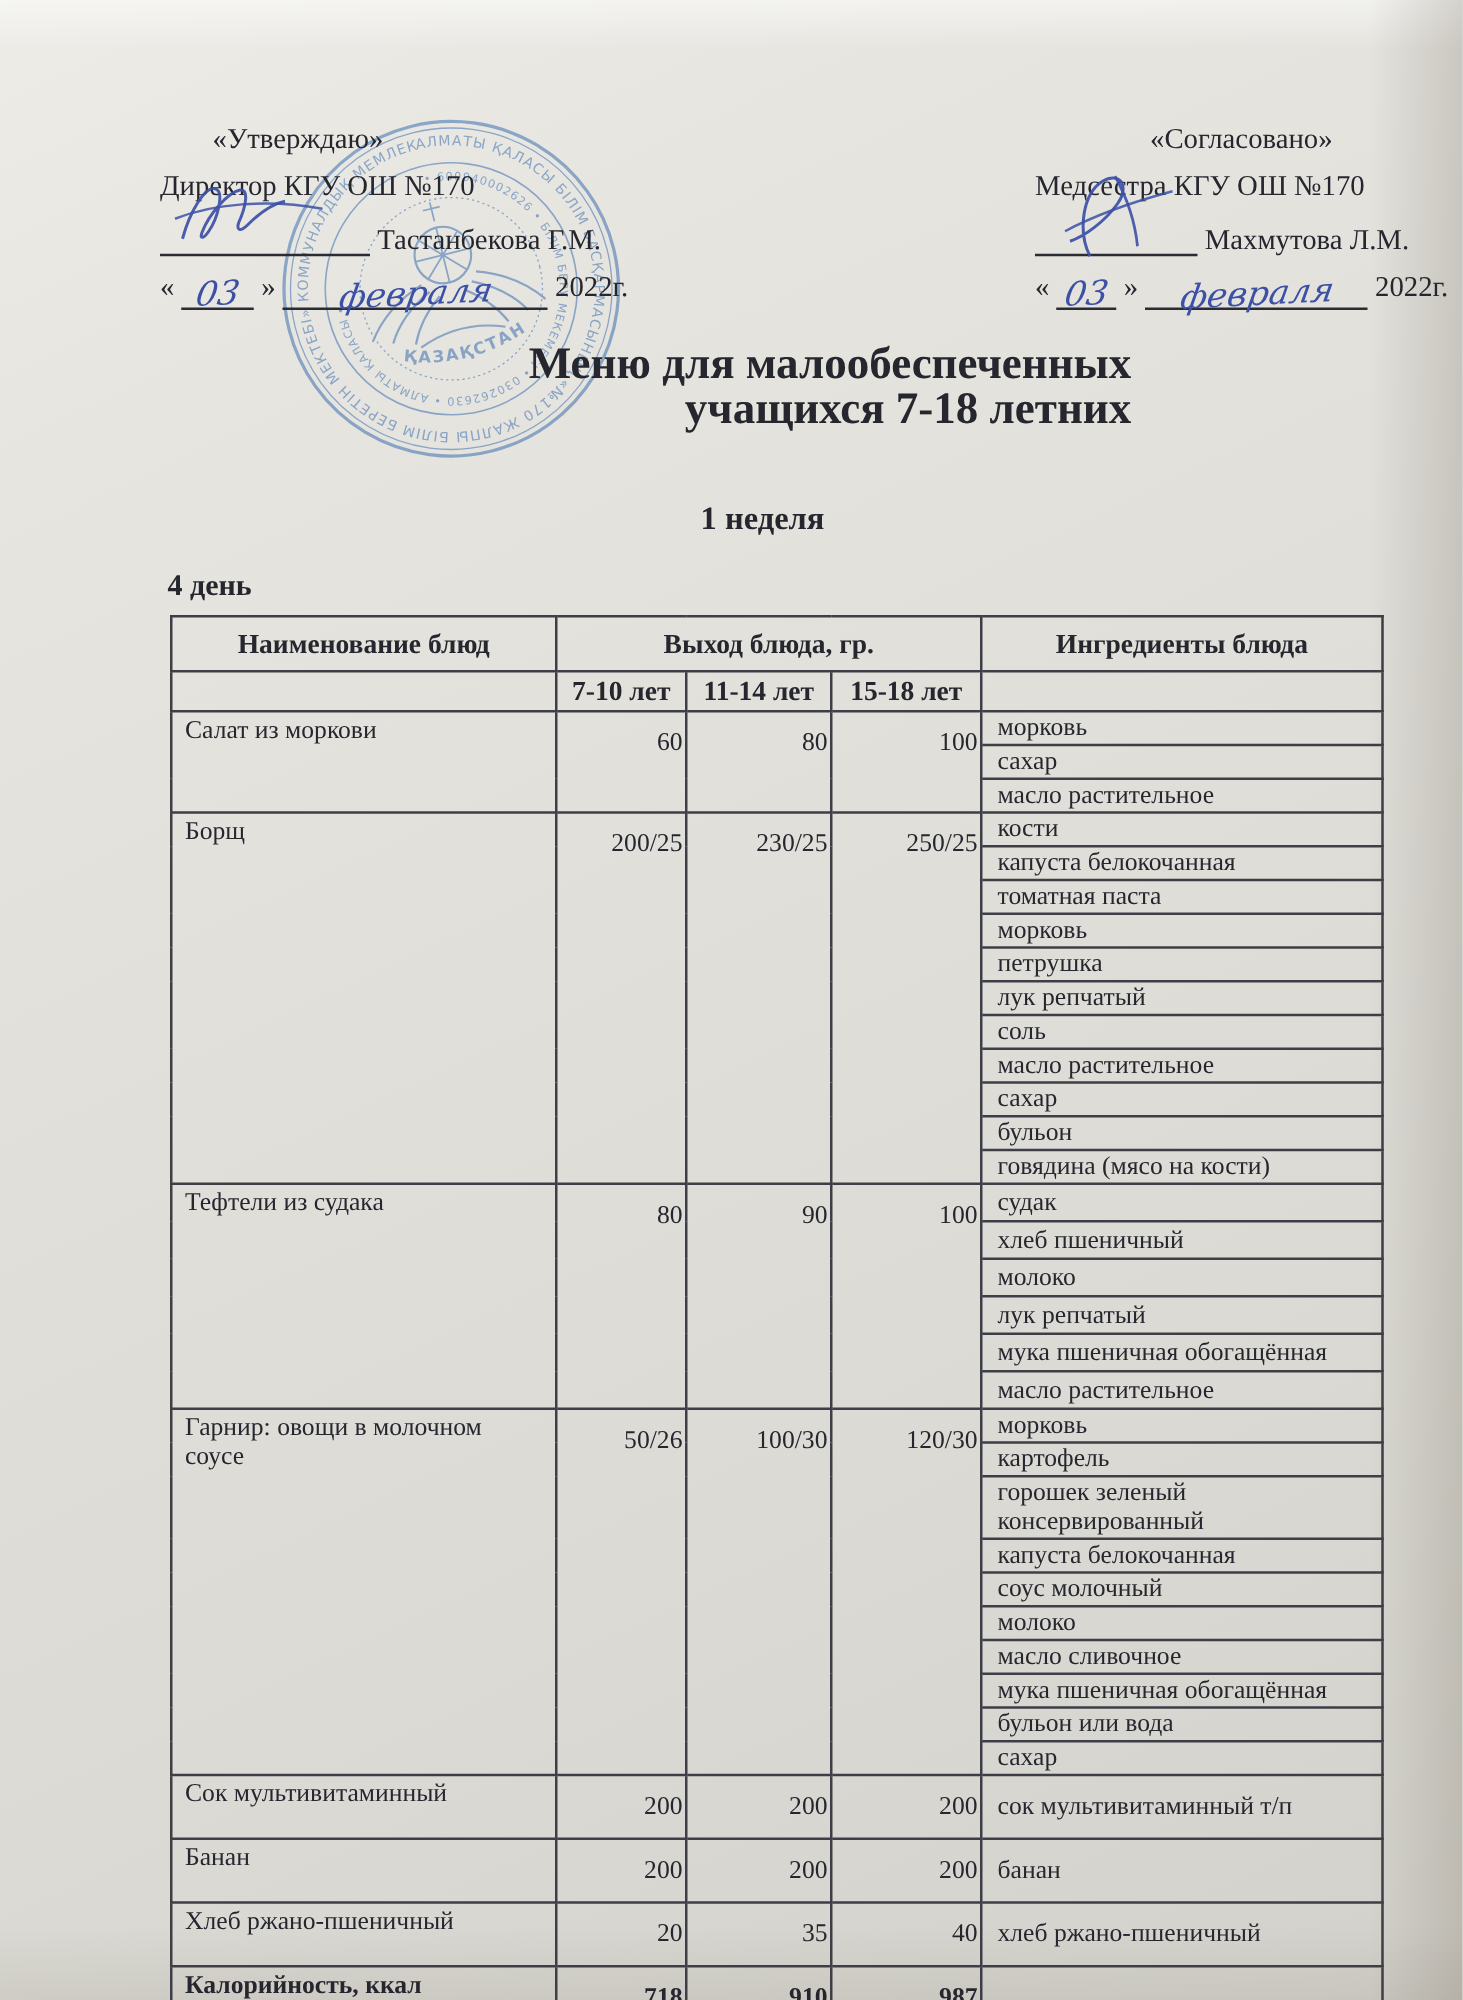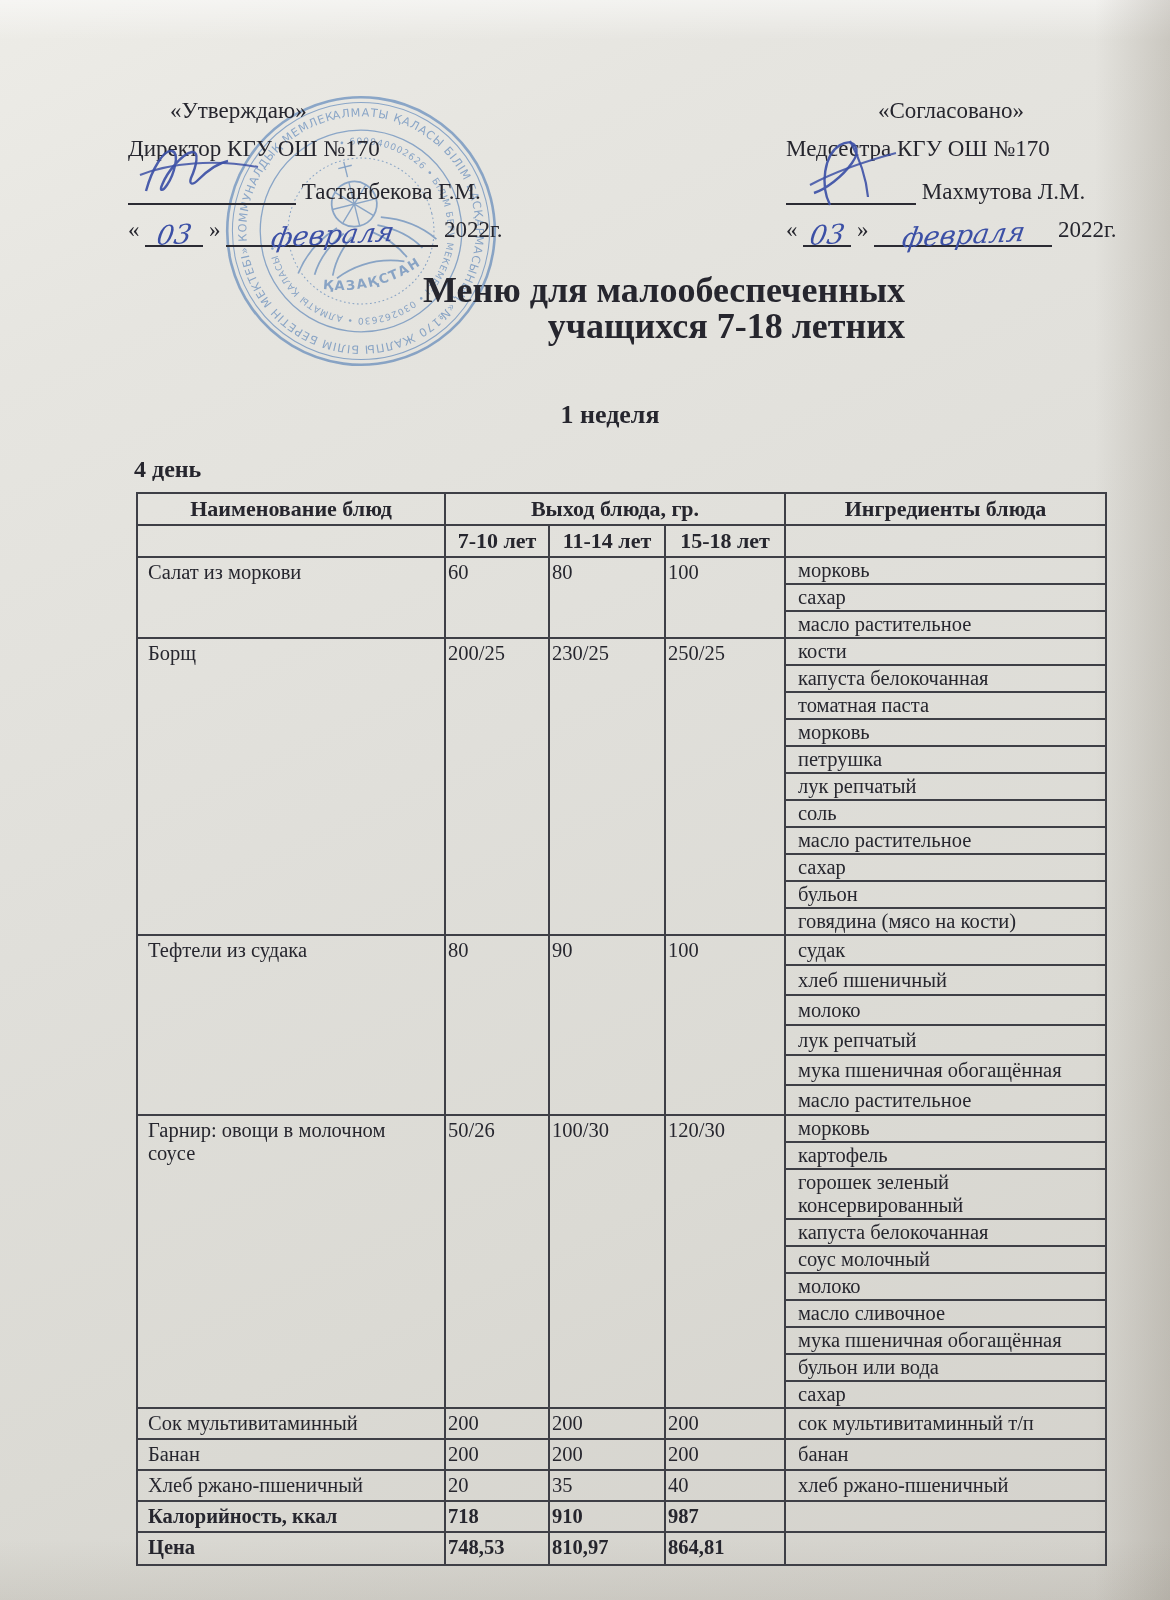--- a/index.html
+++ b/index.html
@@ -8,21 +8,21 @@
     font-family:"Liberation Serif","DejaVu Serif",serif;color:#26262e;}
   .shade-right{position:absolute;right:0;top:0;width:75px;height:100%;
     background:linear-gradient(to right,rgba(255,255,255,0),rgba(110,100,85,.22));pointer-events:none;}
   .shade-bottom{position:absolute;left:0;bottom:0;width:100%;height:60px;
     background:linear-gradient(to bottom,rgba(255,255,255,0),rgba(120,112,98,.12));pointer-events:none;}
   .shade-top{position:absolute;left:0;top:0;width:100%;height:40px;
     background:linear-gradient(to bottom,rgba(255,255,255,.5),rgba(255,255,255,0));pointer-events:none;}
 
   .hdr-block{position:absolute;font-size:23px;line-height:38px;z-index:3;}
   #approve{left:128px;top:92px;width:380px;}
-  #agree{left:786px;top:92px;width:340px;}
+  #agree{left:828px;top:92px;width:340px;}
   .hdr-label{padding-left:42px;}
   #agree .hdr-label{padding-left:92px;}
   .sigrow{position:relative;margin-top:5px;}
   .daterow{white-space:nowrap;}
   .uline{display:inline-block;border-bottom:2px solid #2b2b33;text-align:center;height:30px;vertical-align:-6px;}
   .squiggle{position:absolute;pointer-events:none;}
   .hand{display:inline-block;font-style:italic;color:#3c50a6;font-family:"DejaVu Serif",serif;
     font-size:27px;transform:skewX(-12deg) rotate(-3deg);position:relative;top:1px;}
 
   #stamp{position:absolute;left:222px;top:92px;width:278px;height:278px;z-index:2;
@@ -31,25 +31,25 @@
   #title{position:absolute;left:315px;top:272px;width:590px;text-align:right;
     font-weight:bold;font-size:36px;line-height:36px;z-index:3;}
   #week{position:absolute;left:315px;top:400px;width:590px;text-align:center;
     font-weight:bold;font-size:26px;z-index:3;}
   #day{position:absolute;left:134px;top:456px;font-weight:bold;font-size:24px;z-index:3;}
 
   #menu-table{position:absolute;left:136px;top:492px;width:969px;z-index:3;
     border-collapse:collapse;table-layout:fixed;}
   #menu-table th,#menu-table td{border:2px solid #3e3f46;}
   #menu-table thead th{font-size:22px;font-weight:bold;padding:2px 6px;}
-  #menu-table thead tr:first-child{height:32px;}
+  #menu-table thead tr:first-child{height:44px;}
   #menu-table thead tr:last-child{height:24px;}
   #menu-table td{font-size:20.5px;line-height:23px;}
   .c-name{text-align:left;vertical-align:top;padding:3px 10px;}
-  .c-num{text-align:left;vertical-align:top;padding:3px 2px;}
+  .c-num{text-align:right;vertical-align:top;padding:13px 2px;}
   .c-ing{text-align:left;vertical-align:middle;padding:1px 12px;}
   .bold{font-weight:bold;}
 </style>
 </head>
 <body>
 
 <div id="page">
   <div class="shade-top"></div>
 
   <svg id="stamp" viewBox="0 0 320 320">

